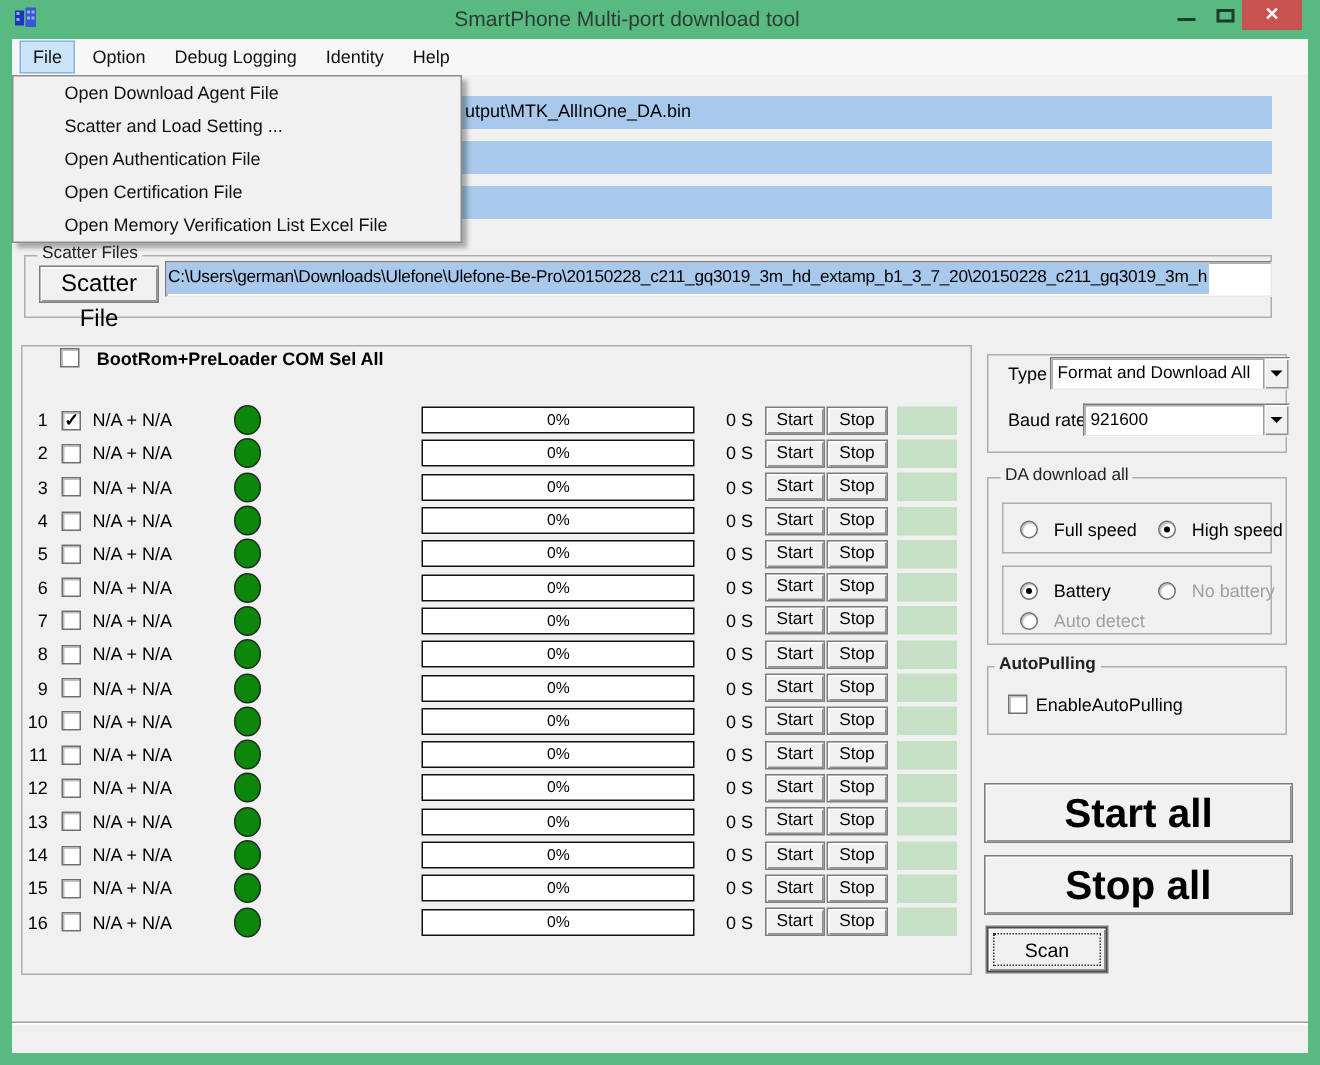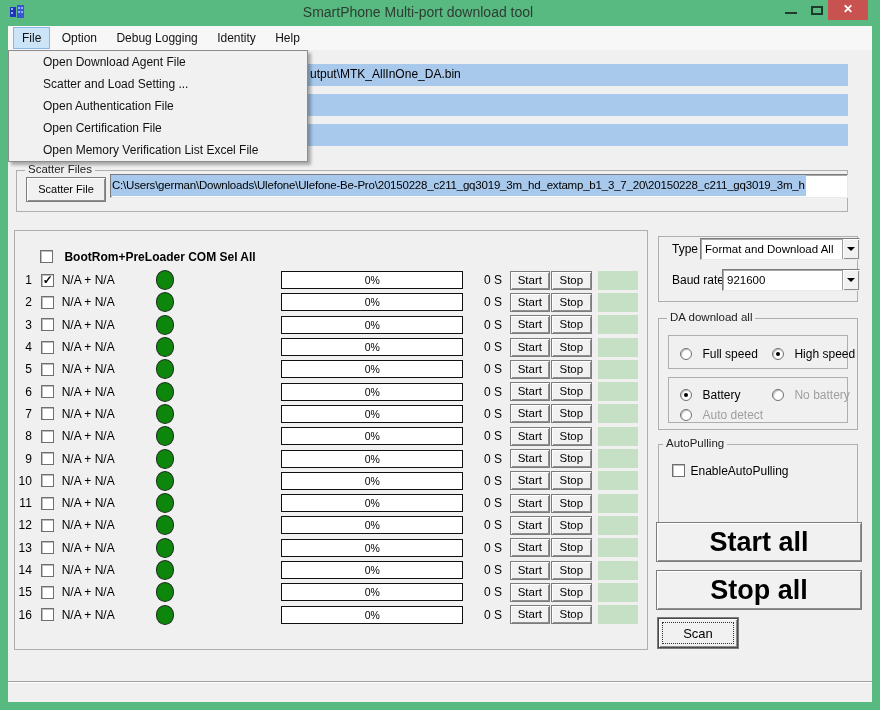--- a/index.html
+++ b/index.html
@@ -45,30 +45,30 @@
   .cb.checked::after { content:"✓"; position:absolute; left:1px; top:-2px; font-size:12px; font-weight:bold; color:#000; }
   .radio { display:inline-block; width:12px; height:12px; border-radius:50%; background:#fff;
            border:1px solid #6f6f6f; box-shadow:inset 1px 1px 1px #bdbdbd; position:relative; vertical-align:middle; }
   .radio.selected::after { content:""; position:absolute; left:3px; top:3px; width:4px; height:4px;
            border-radius:50%; background:#000; }
   .lbl { font-size:12px; color:#000; }
   .lbl.disabled { color:#9f9f9f; }
 
   
   .scatter-group { left:8px; top:144px; width:832px; height:42px; }
-  .scatter-btn { position:absolute; left:18px; top:151px; width:80px; height:25px; font-size:11px; line-height:23px; }
+  .scatter-btn { position:absolute; left:18px; top:151px; width:80px; height:25px; font-size:16px; line-height:23px; }
   .scatter-field { position:absolute; left:102px; top:148px; width:738px; height:24px; background:#fff;
                    border:1px solid #7b7b7b; border-right-color:#e9e9e9; border-bottom-color:#e9e9e9;
                    box-shadow:inset 1px 1px 0 #a9a9a9; overflow:hidden; white-space:nowrap; }
   .scatter-field span { display:inline-block; background:#a8c9ec; font-size:11.5px; line-height:21px;
                    letter-spacing:-0.2px; padding:0 1px; color:#000; }
 
   
   .table-group { left:6px; top:204px; width:634px; height:420px; }
-  .selall { position:absolute; left:32px; top:221px; }
+  .selall { position:absolute; left:32px; top:204px; }
   .selall .lbl { font-weight:bold; margin-left:7px; font-size:12px; }
   .rows { position:absolute; left:10px; top:243px; width:620px; }
   .row { display:flex; align-items:center; height:22.3px; }
   .row .num { width:14px; text-align:right; font-size:12px; color:#000; }
   .row .cb { margin-left:9px; }
   .row .nalabel { margin-left:8px; width:70px; font-size:12px; }
   .row .led { margin-left:25px; width:19px; height:20px; border-radius:50%; background:#0c870c; border:1px solid #1e2e1e; }
   .row .pbar { margin-left:107px; width:184px; height:18px; background:#fff; border:1px solid #101010;
                font-size:10.5px; text-align:center; line-height:16px; color:#000; }
   .row .time { margin-left:21px; width:26px; font-size:12px; }
@@ -86,21 +86,21 @@
            border-left:1px solid #9d9d9d; box-shadow:inset 1px 1px 0 #fff, inset -1px -1px 0 #8f8f8f; }
   .combo .arrow::after { content:""; position:absolute; left:4px; top:8px; width:0; height:0;
            border:4px solid transparent; border-top:4px solid #000; }
 
   .da-group { left:650px; top:292px; width:200px; height:112px; }
   .speed-box { left:660px; top:309px; width:180px; height:34px; }
   .power-box { left:660px; top:351px; width:180px; height:46px; }
   .radio-item { position:absolute; white-space:nowrap; }
   .radio-item .lbl { margin-left:6px; }
 
-  .ap-group { left:650px; top:418px; width:200px; height:80px; }
+  .ap-group { left:650px; top:418px; width:200px; height:46px;font-weight:bold; }
   .ap-cb { position:absolute; left:664px; top:435px; white-space:nowrap; }
   .ap-cb .lbl { margin-left:1px; }
 
   .bigbtn { position:absolute; left:648px; width:206px; height:40px; font-size:27px; font-weight:bold; line-height:37px; }
   .startall { top:496px; }
   .stopall { top:544px; }
   .scanbtn { position:absolute; left:650px; top:592px; width:80px; height:30px; font-size:13px; line-height:27px;
              border:1px solid #4a4a4a; outline:1px solid #7c7c7c;padding-left:17px; }
   .scanbtn .inner { position:absolute; left:3px; top:3px; right:3px; bottom:3px; border:1px dotted #333;
              line-height:21px; }

